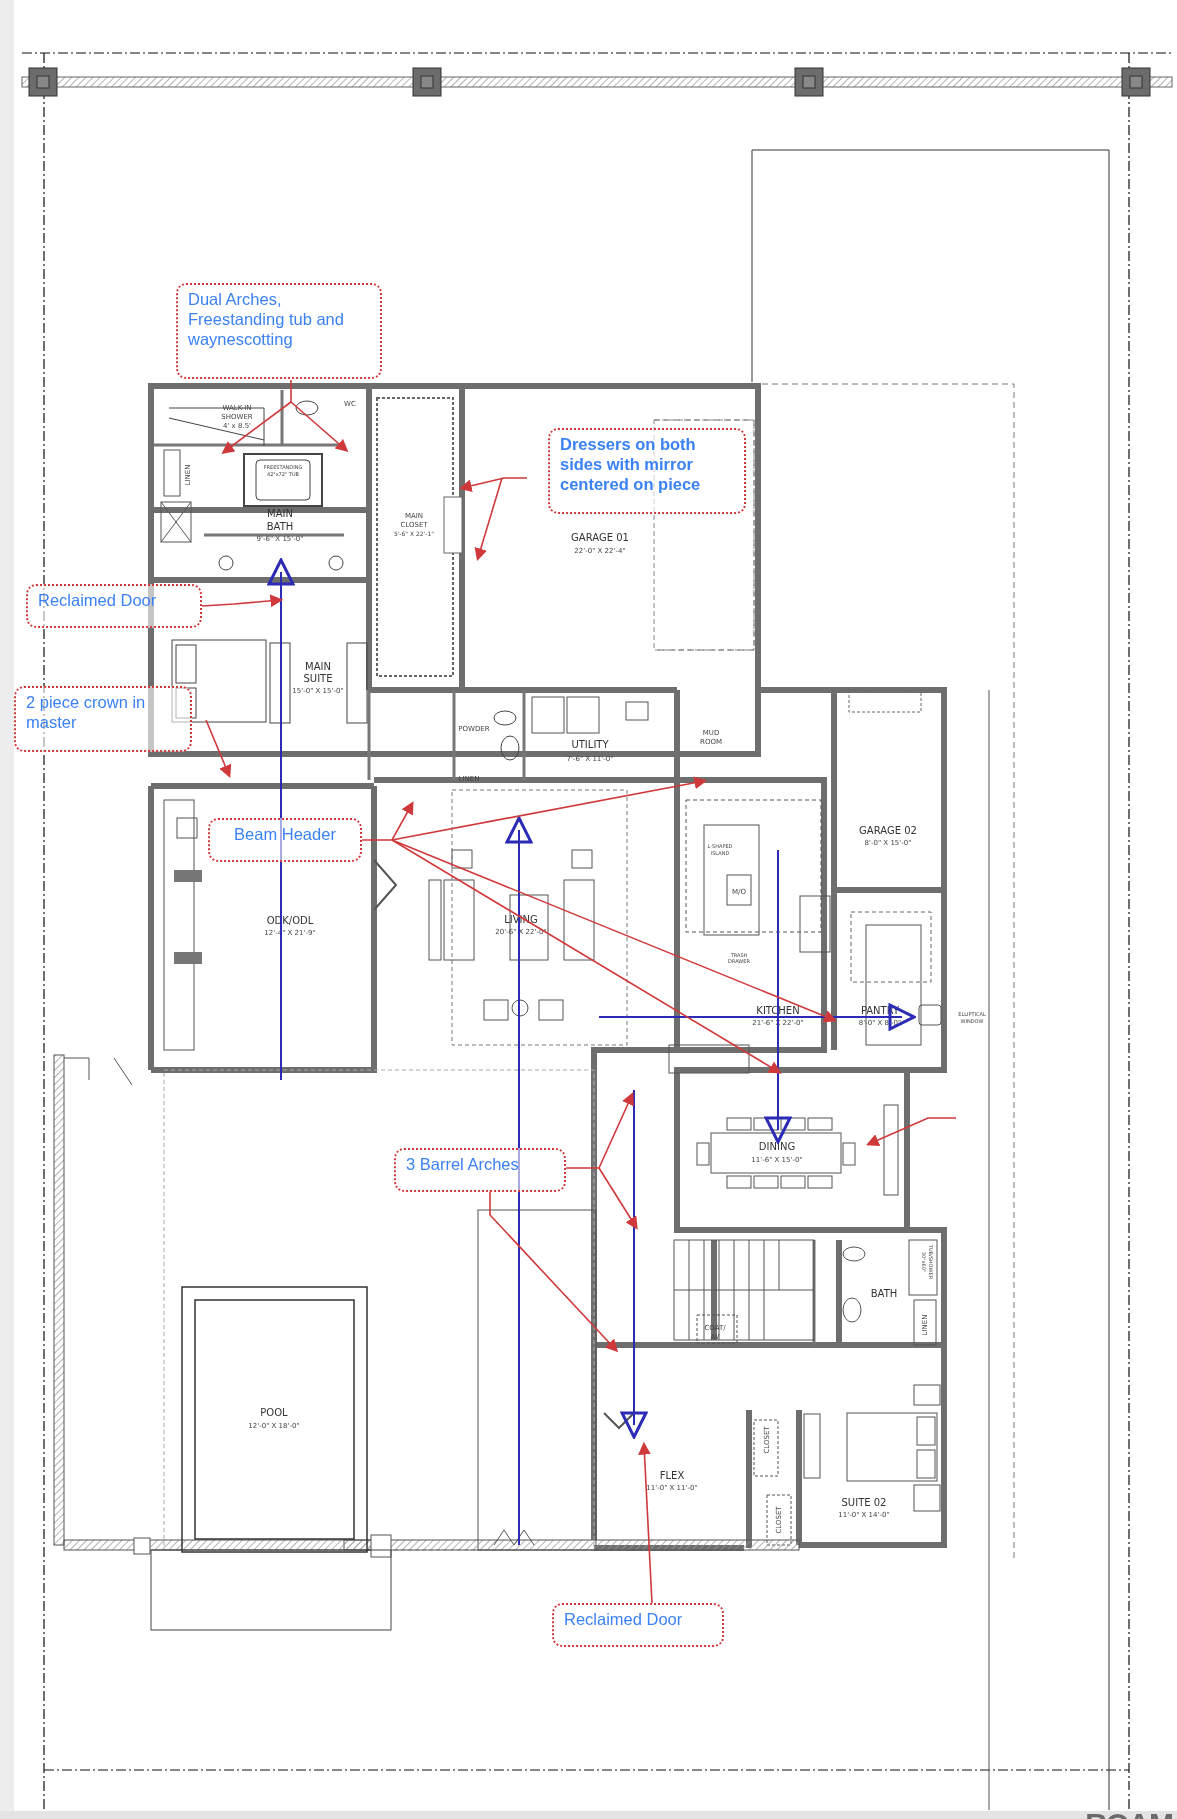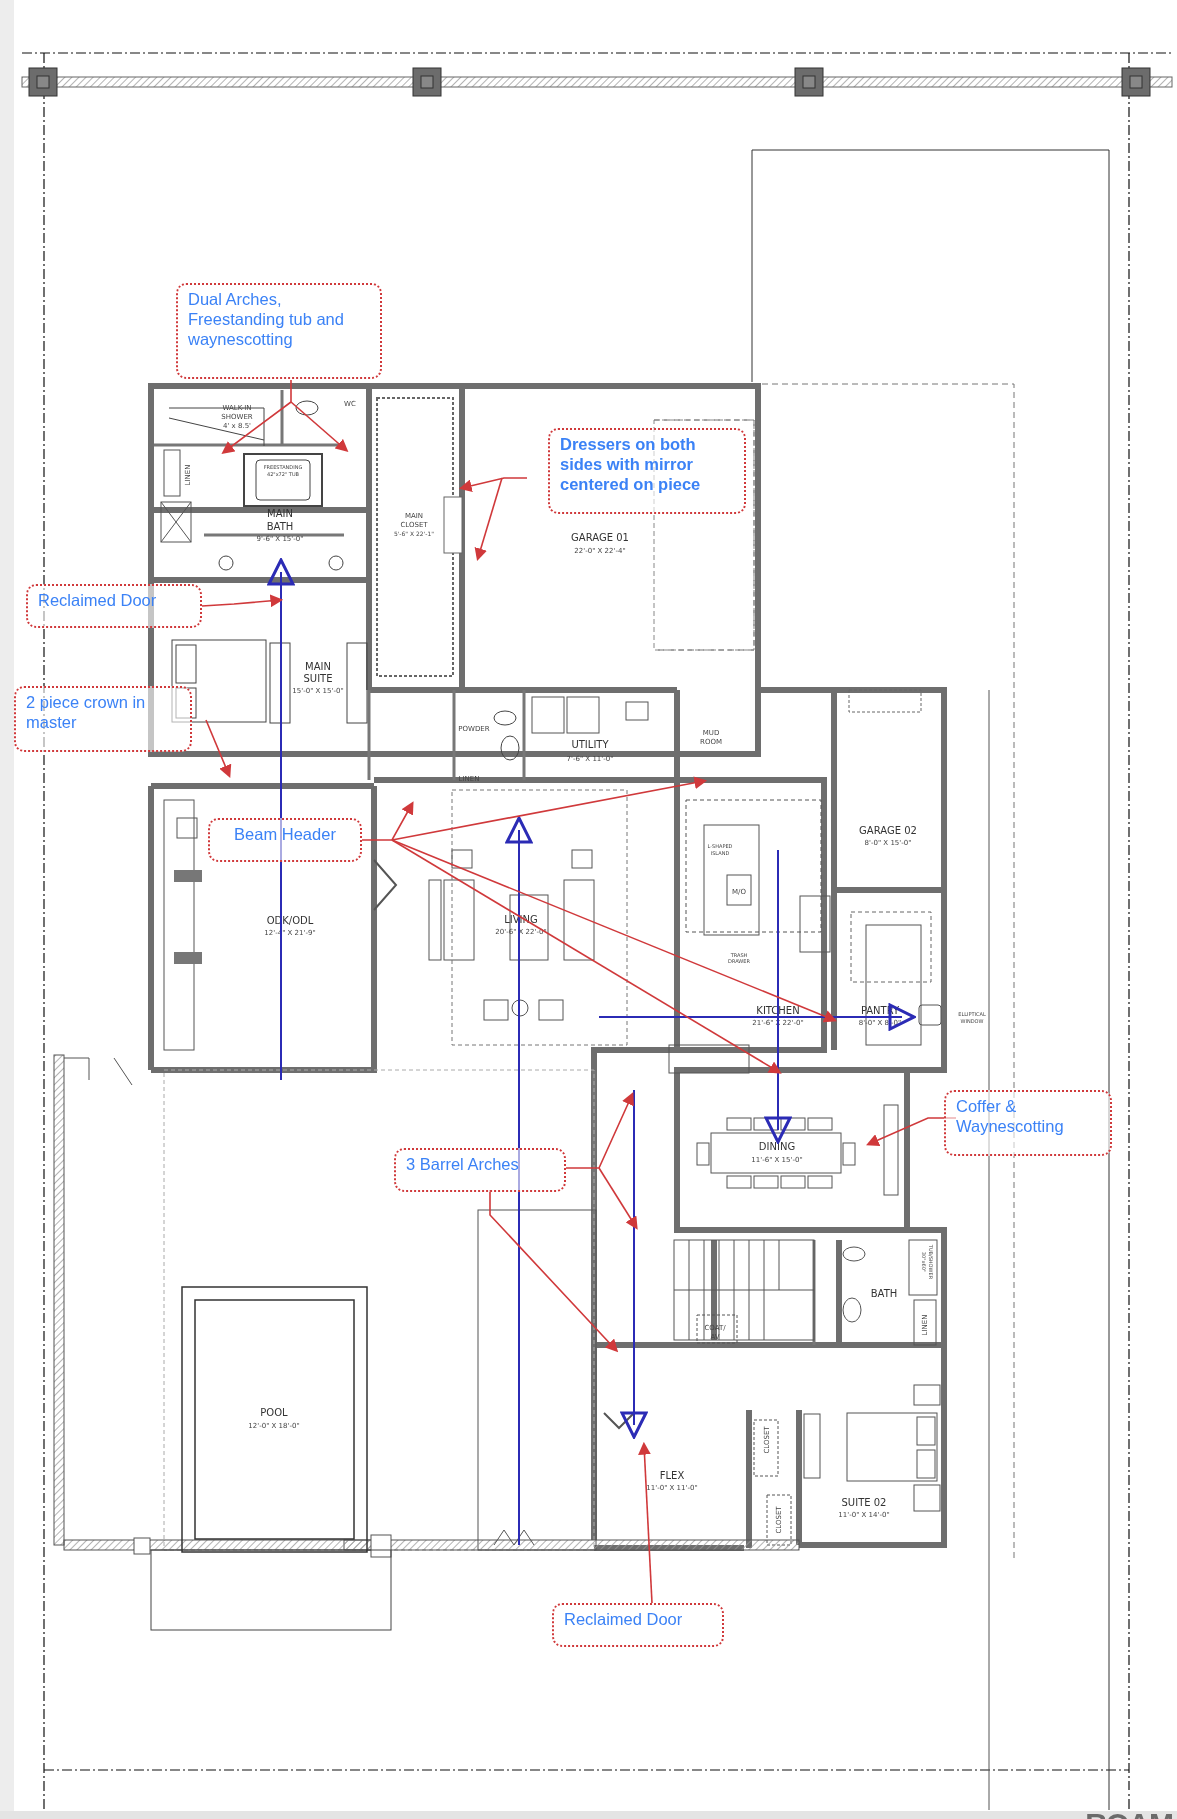--- a/index.html
+++ b/index.html
@@ -349,24 +349,20 @@
 <div class="note" style="left:12px;top:584px;width:176px;height:44px;">
   <span>Reclaimed Door</span>
 </div>
 <div class="note" style="left:0px;top:686px;width:178px;height:66px;">
   <span>2 piece crown in</span>
       <span>master</span>
 </div>
 <div class="note" style="left:194px;top:818px;width:154px;height:44px;text-align:center;">
   <span>Beam Header</span>
 </div>
-<div class="note" style="left:930px;top:1090px;width:168px;height:66px;">
-  <span>Coffer &amp;</span>
-      <span>Waynescotting</span>
-</div>
 <div class="note" style="left:380px;top:1148px;width:172px;height:44px;">
   <span>3 Barrel Arches</span>
 </div>
 <div class="note" style="left:538px;top:1603px;width:172px;height:44px;">
   <span>Reclaimed Door</span>
 </div>
 </div>
 
 <div id="bottombar"></div>
 <div id="logo">

